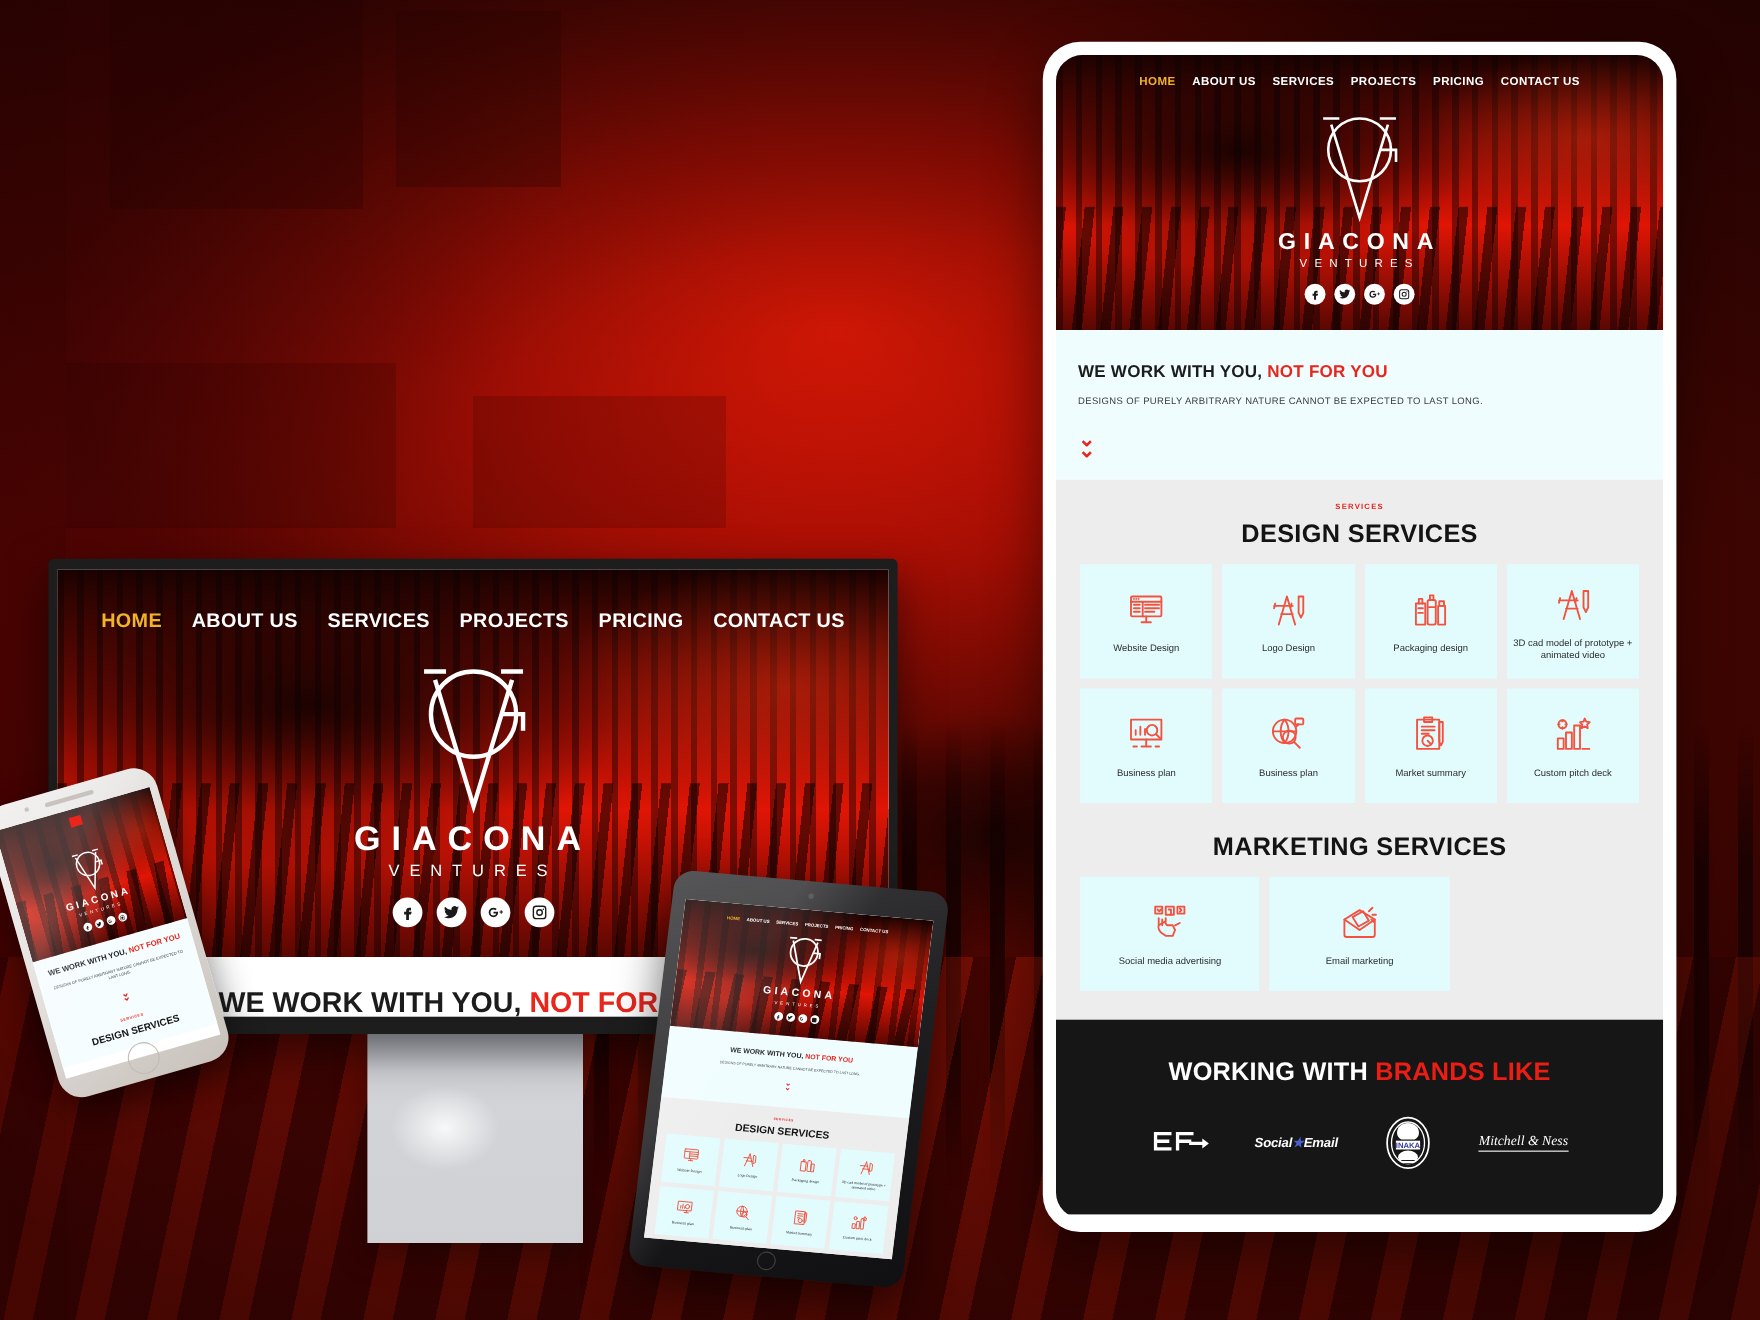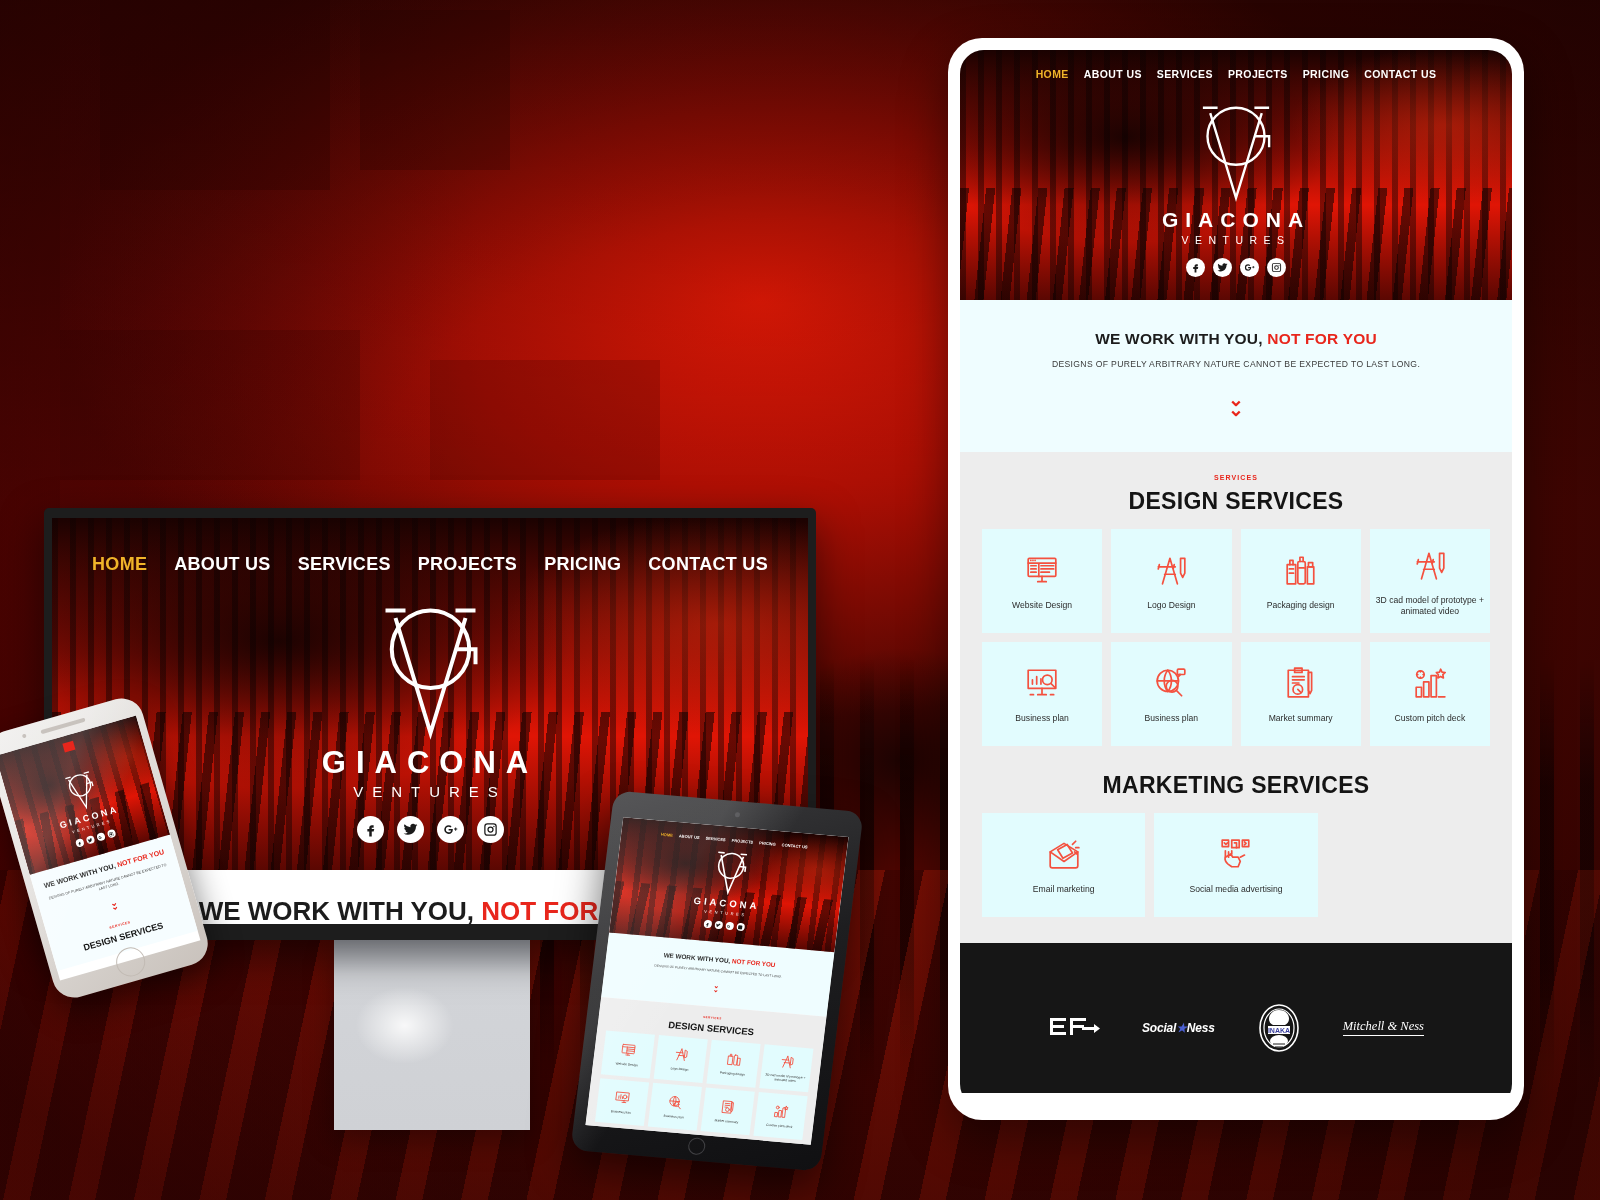--- a/index.html
+++ b/index.html
@@ -97,21 +97,21 @@
   }
   .socials { display:flex; justify-content:center; gap:8px; margin-top:12px; position:relative; z-index:3;}
   .soc {
     width:19px; height:19px; border-radius:50%; background:#fff;
     display:flex; align-items:center; justify-content:center;
     color:#1a1a1a; font-size:11px; font-weight:bold; line-height:1;
   }
   .soc svg { width: 11px; height: 11px; fill: #1a1a1a; }
 
   
-  .m-statement { background:#effdff; padding: 30px 20px 36px; text-align:center; }
+  .m-statement { background:#effdff; padding: 30px 20px 20px; text-align:left; }
   .m-stmt-h { font-size: 15.5px; font-weight: bold; color:#1c1c1c; letter-spacing:.2px;}
   .m-stmt-h .red { color:#e8261c; }
   .m-stmt-p { margin-top: 11px; font-size: 8.6px; color:#3a3a3a; letter-spacing:.35px;}
   .chev { margin-top: 26px; color:#e8261c; font-size: 19px; line-height: .55; font-weight:bold; }
   .chev span { display:block; }
 
   
   .m-services { background:#ededed; padding: 22px 22px 26px; }
   .svc-eyebrow { text-align:center; color:#e8261c; font-size:7px; font-weight:bold; letter-spacing:1.1px; }
   .svc-title { text-align:center; font-size:23px; font-weight:bold; color:#141414; margin-top:7px; letter-spacing:.3px;}
@@ -683,59 +683,63 @@
           <span class="svc-label">Custom pitch deck</span>
         </div>
       </div>
 
       <h3 class="svc-title2">MARKETING SERVICES</h3>
 
       <div class="svc-grid three">
         <div class="svc-card">
           <span class="svc-ico">
               <svg viewBox="0 0 32 32">
-                <path d="M3 14l13-8 13 8v13a2 2 0 0 1-2 2H5a2 2 0 0 1-2-2z"></path>
-                <path d="M3 14l13 9 13-9"></path>
-                <path d="M10 12l9-5 5 8-9 5z"></path>
-                <path d="M24 7l3-3M27 10h3M26 14l2 2"></path>
-              </svg>
-            </span>
-          <span class="svc-label">Email marketing</span>
-        </div>
-        <div class="svc-card">
-          <span class="svc-ico">
-              <svg viewBox="0 0 32 32">
                 <rect x="3" y="3" width="6" height="6"></rect>
                 <rect x="12" y="3" width="7" height="7"></rect>
                 <rect x="22" y="3" width="6" height="6"></rect>
                 <path d="M14.5 5.5h2v4.5M24 4.5l1.5 1.5L24 7.5M5 5.5l1.5 1.5L8 5.5"></path>
                 <path d="M12 16v-3M6 13v6M9 14v5"></path>
                 <path d="M6 19c-1 2 .5 5 2.5 6.5L12 28h6l2-5-2-4h-5l-2-3z"></path>
                 <path d="M20 19l4-2"></path>
               </svg>
             </span>
           <span class="svc-label">Social media advertising</span>
         </div>
+        <div class="svc-card">
+          <span class="svc-ico">
+              <svg viewBox="0 0 32 32">
+                <path d="M3 14l13-8 13 8v13a2 2 0 0 1-2 2H5a2 2 0 0 1-2-2z"></path>
+                <path d="M3 14l13 9 13-9"></path>
+                <path d="M10 12l9-5 5 8-9 5z"></path>
+                <path d="M24 7l3-3M27 10h3M26 14l2 2"></path>
+              </svg>
+            </span>
+          <span class="svc-label">Email marketing</span>
+        </div>
       </div>
 
     </section>
 
     <section class="m-brands">
+      <h3 class="brands-h">
+        <span>WORKING WITH</span>
+        <span class="red">BRANDS LIKE</span>
+      </h3>
       <div class="brands-row">
 
         <div class="brand ef">
           <svg width="52" height="26" viewBox="0 0 52 26">
             <path d="M2 3h16v3H5v4h11v3H5v4h13v3H2z" fill="#fff"></path>
             <path d="M22 3h16v3H25v4h11v3H25v7h-3z" fill="#fff"></path>
             <path d="M34 12h12v-3l6 4.5-6 4.5v-3H34z" fill="#fff"></path>
           </svg>
         </div>
 
         <div class="brand fl">
-          <span>Social</span><span class="star">★</span><span>Ness</span>
+          <span>Social</span><span class="star">★</span><span>Email</span>
         </div>
 
         <div class="brand inaka">
           <svg viewBox="0 0 44 50" width="44" height="50">
             <ellipse cx="22" cy="25" rx="19" ry="23" fill="none" stroke="#fff" stroke-width="1.6"></ellipse>
             <ellipse cx="22" cy="25" rx="15" ry="19" fill="none" stroke="#fff" stroke-width="1.2"></ellipse>
             <path d="M12 16c0-5 4-9 10-9s10 4 10 9c0 3-2 5-4 6H16c-2-1-4-3-4-6z" fill="#fff"></path>
             <rect x="11" y="23" width="22" height="8" fill="#fff"></rect>
             <text x="22" y="29.5" font-size="7" font-weight="bold" fill="#3a3f9e" text-anchor="middle" font-family="Liberation Sans, sans-serif">INAKA</text>
             <ellipse cx="22" cy="38" rx="9" ry="6" fill="#fff"></ellipse>

